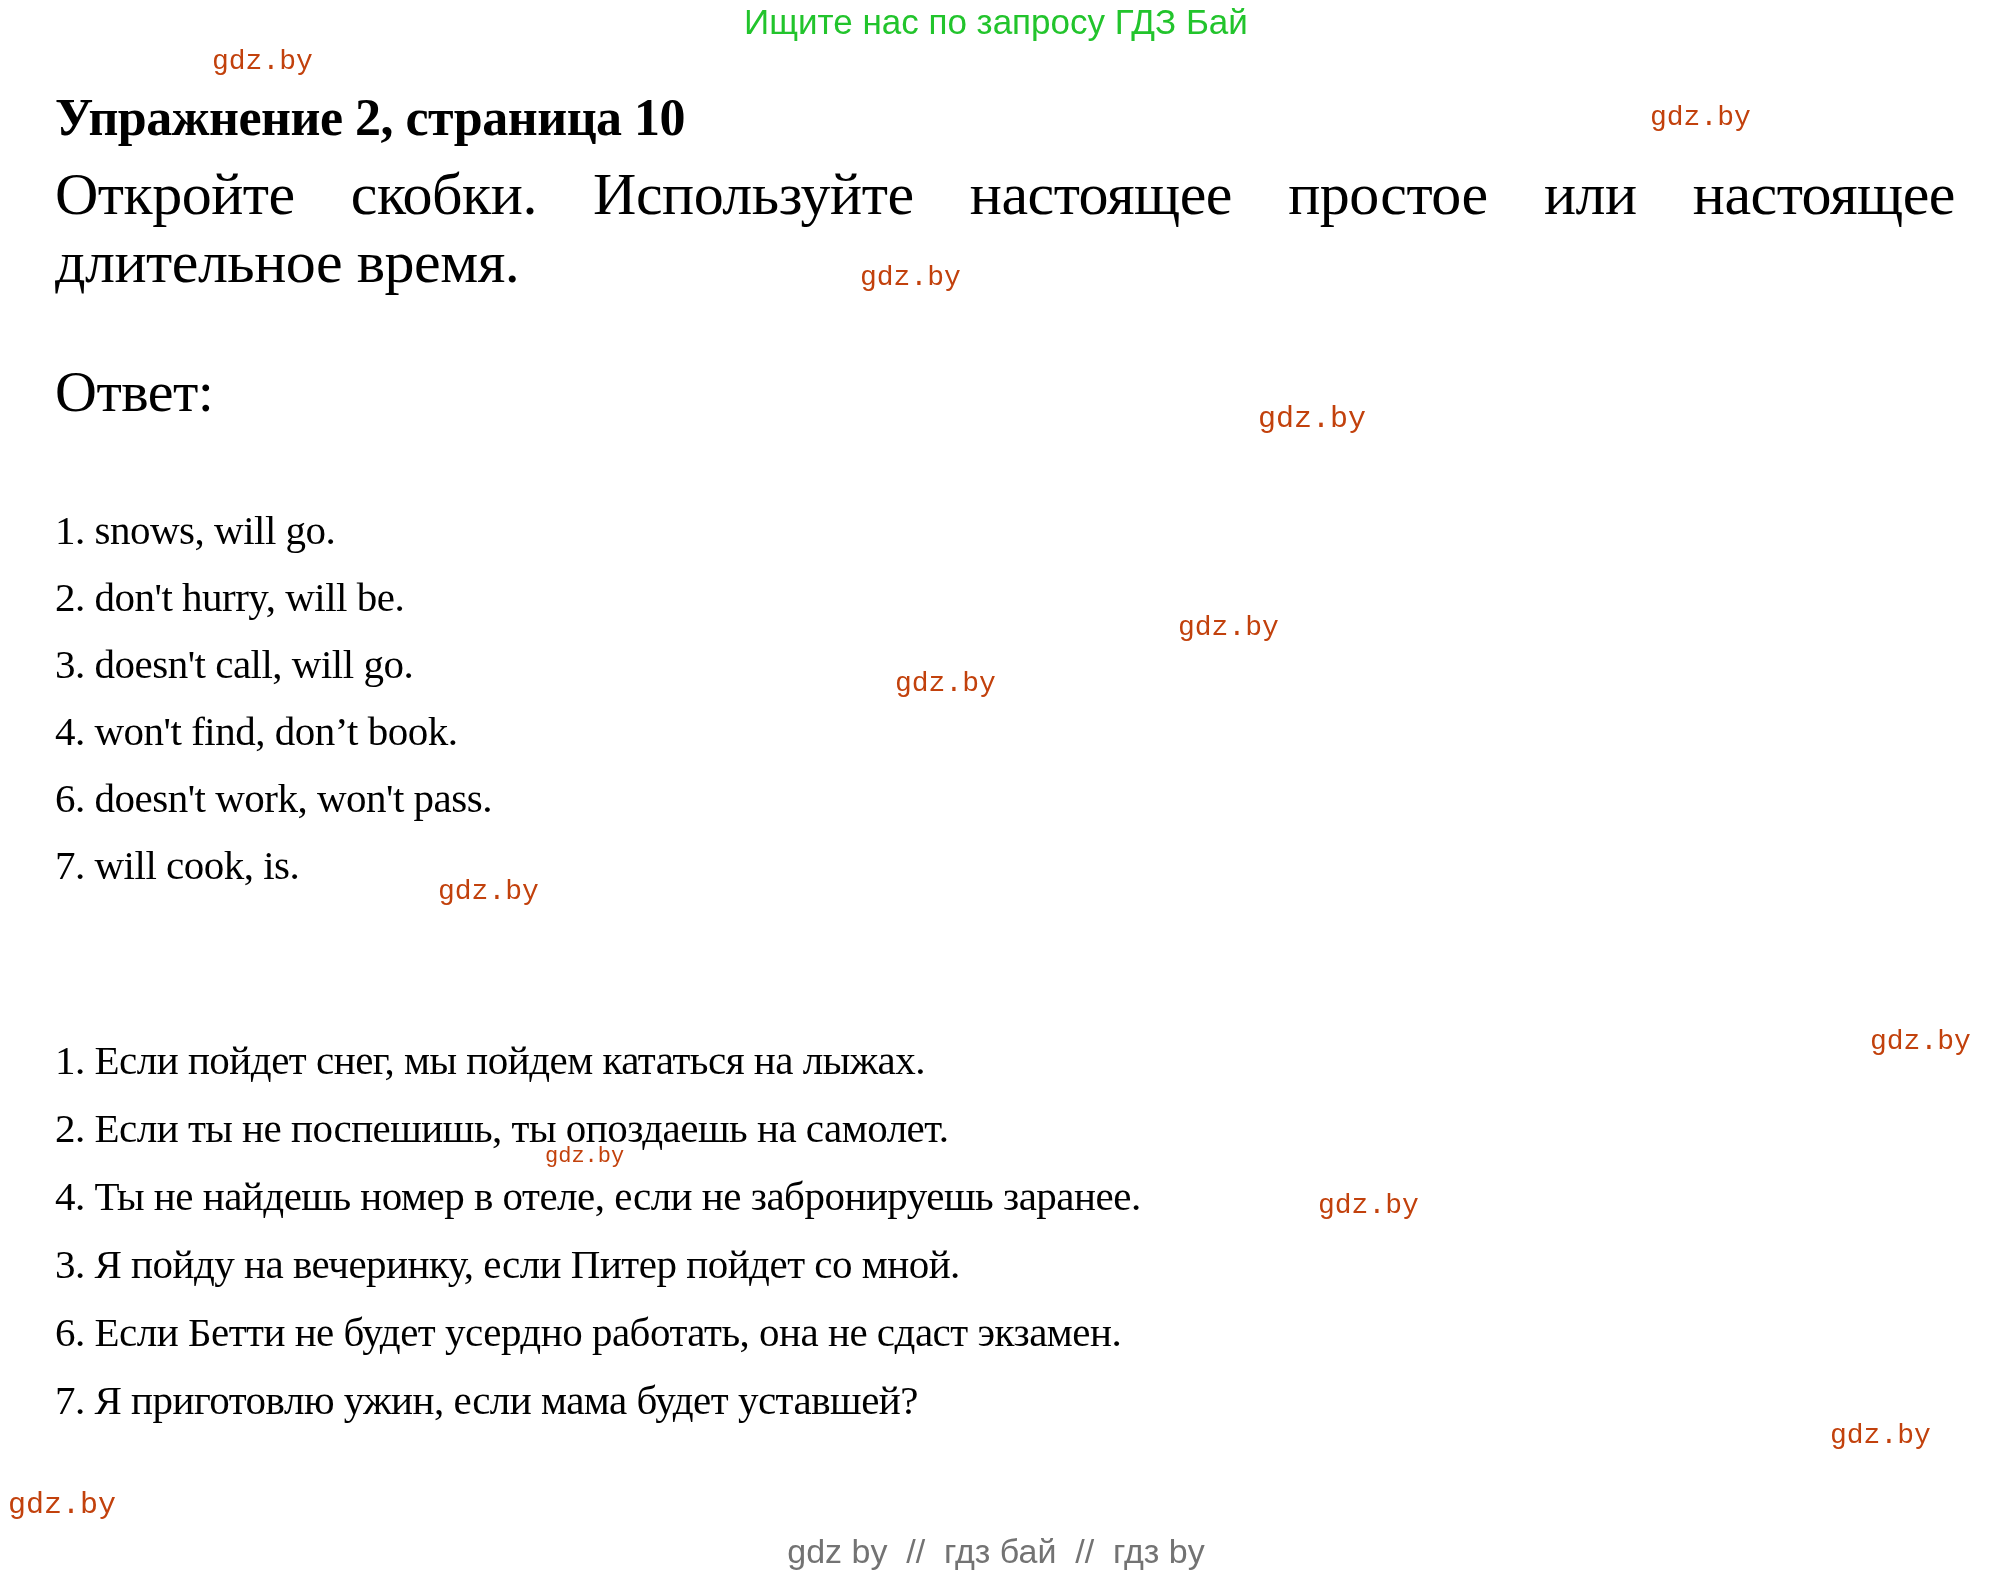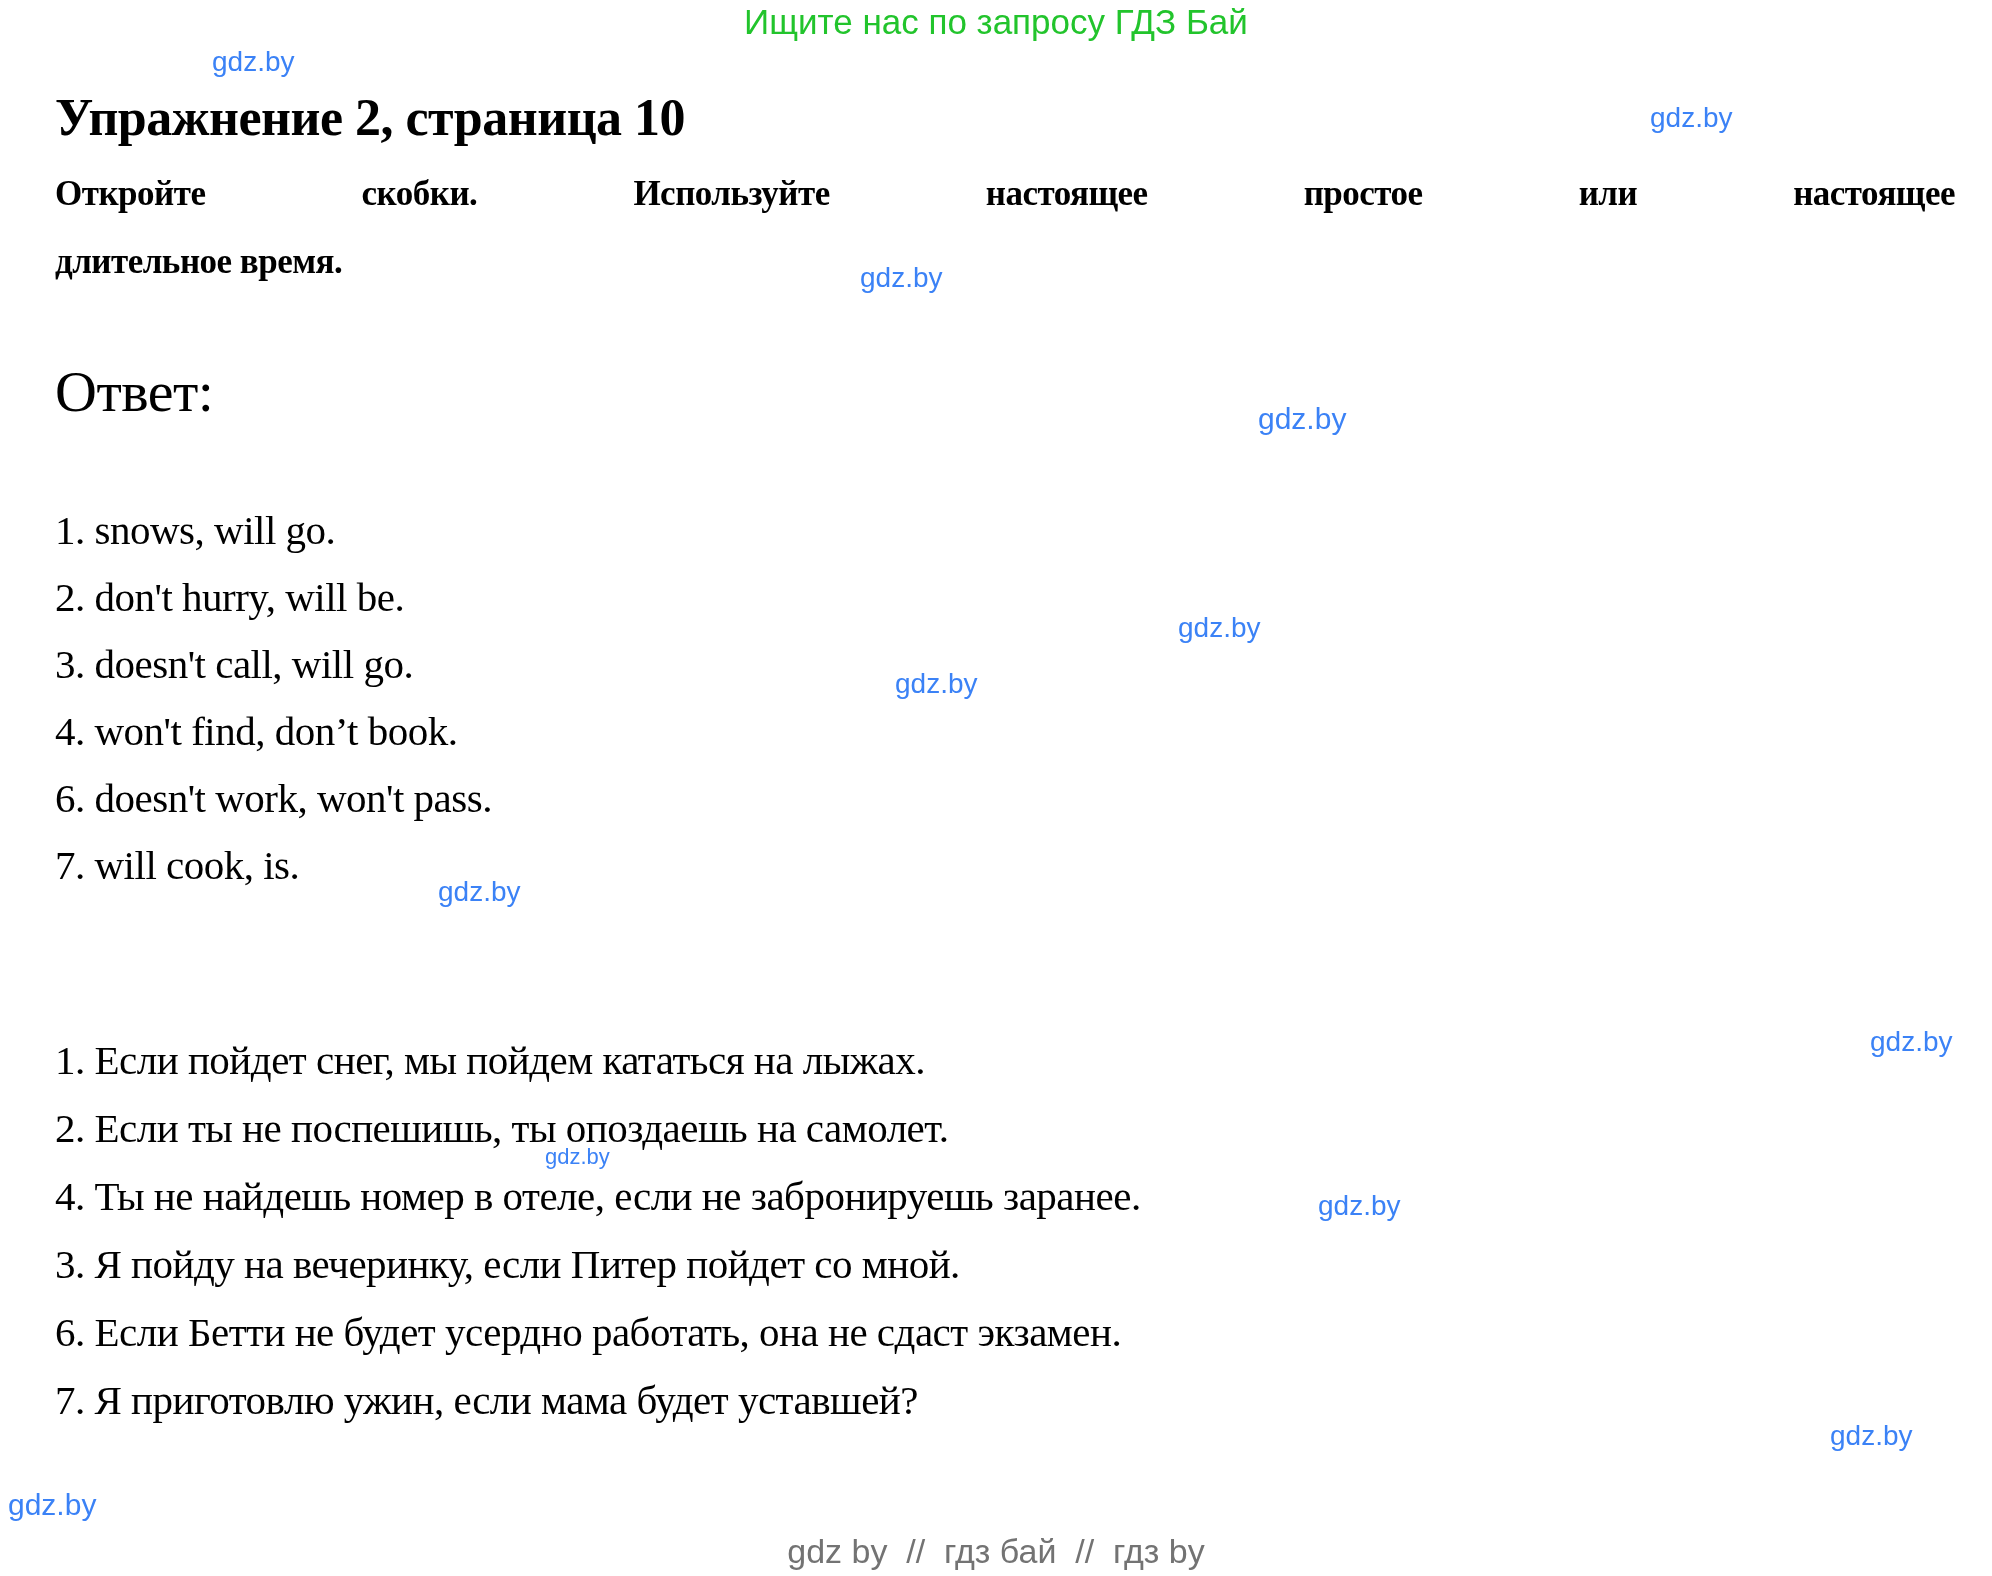--- a/index.html
+++ b/index.html
@@ -18,24 +18,24 @@
     top: 2px; left: 0;
     width: 100%;
     text-align: center;
     font-family: "Liberation Sans", sans-serif;
     font-size: 35px;
     font-weight: 500;
     color: #22c42c;
   }
   .wm {
     position: absolute;
-    font-family: Liberation Sans, sans-serif;
+    font-family: Liberation Mono, monospace;
     font-size: 28px;
     font-weight: 400;
-    color: #3b82f6;
+    color: #c2410c;
     white-space: nowrap;
   }
   .wm-1  { left: 212px;  top: 46px; }
   .wm-2  { left: 1650px; top: 102px; }
   .wm-3  { left: 860px;  top: 262px; }
   .wm-4  { left: 1258px; top: 402px; font-size: 30px; }
   .wm-5  { left: 1178px; top: 612px; }
   .wm-6  { left: 895px;  top: 668px; }
   .wm-7  { left: 438px;  top: 876px; }
   .wm-8  { left: 1870px; top: 1026px; }
@@ -47,24 +47,23 @@
     position: absolute;
     left: 55px; top: 88px;
     font-size: 52px;
     font-weight: 700;
     letter-spacing: -0.5px;
   }
   .task {
     position: absolute;
     left: 55px; top: 160px;
     width: 1900px;
-    font-size: 35px;
+    font-size: 60px;
     line-height: 68px;
     letter-spacing: -0.5px;
-    font-weight: bold;
   }
   .task-line1 {
     text-align: justify;
     text-align-last: justify;
   }
   .answer-label {
     position: absolute;
     left: 55px; top: 358px;
     font-size: 58px;
     letter-spacing: -0.5px;

